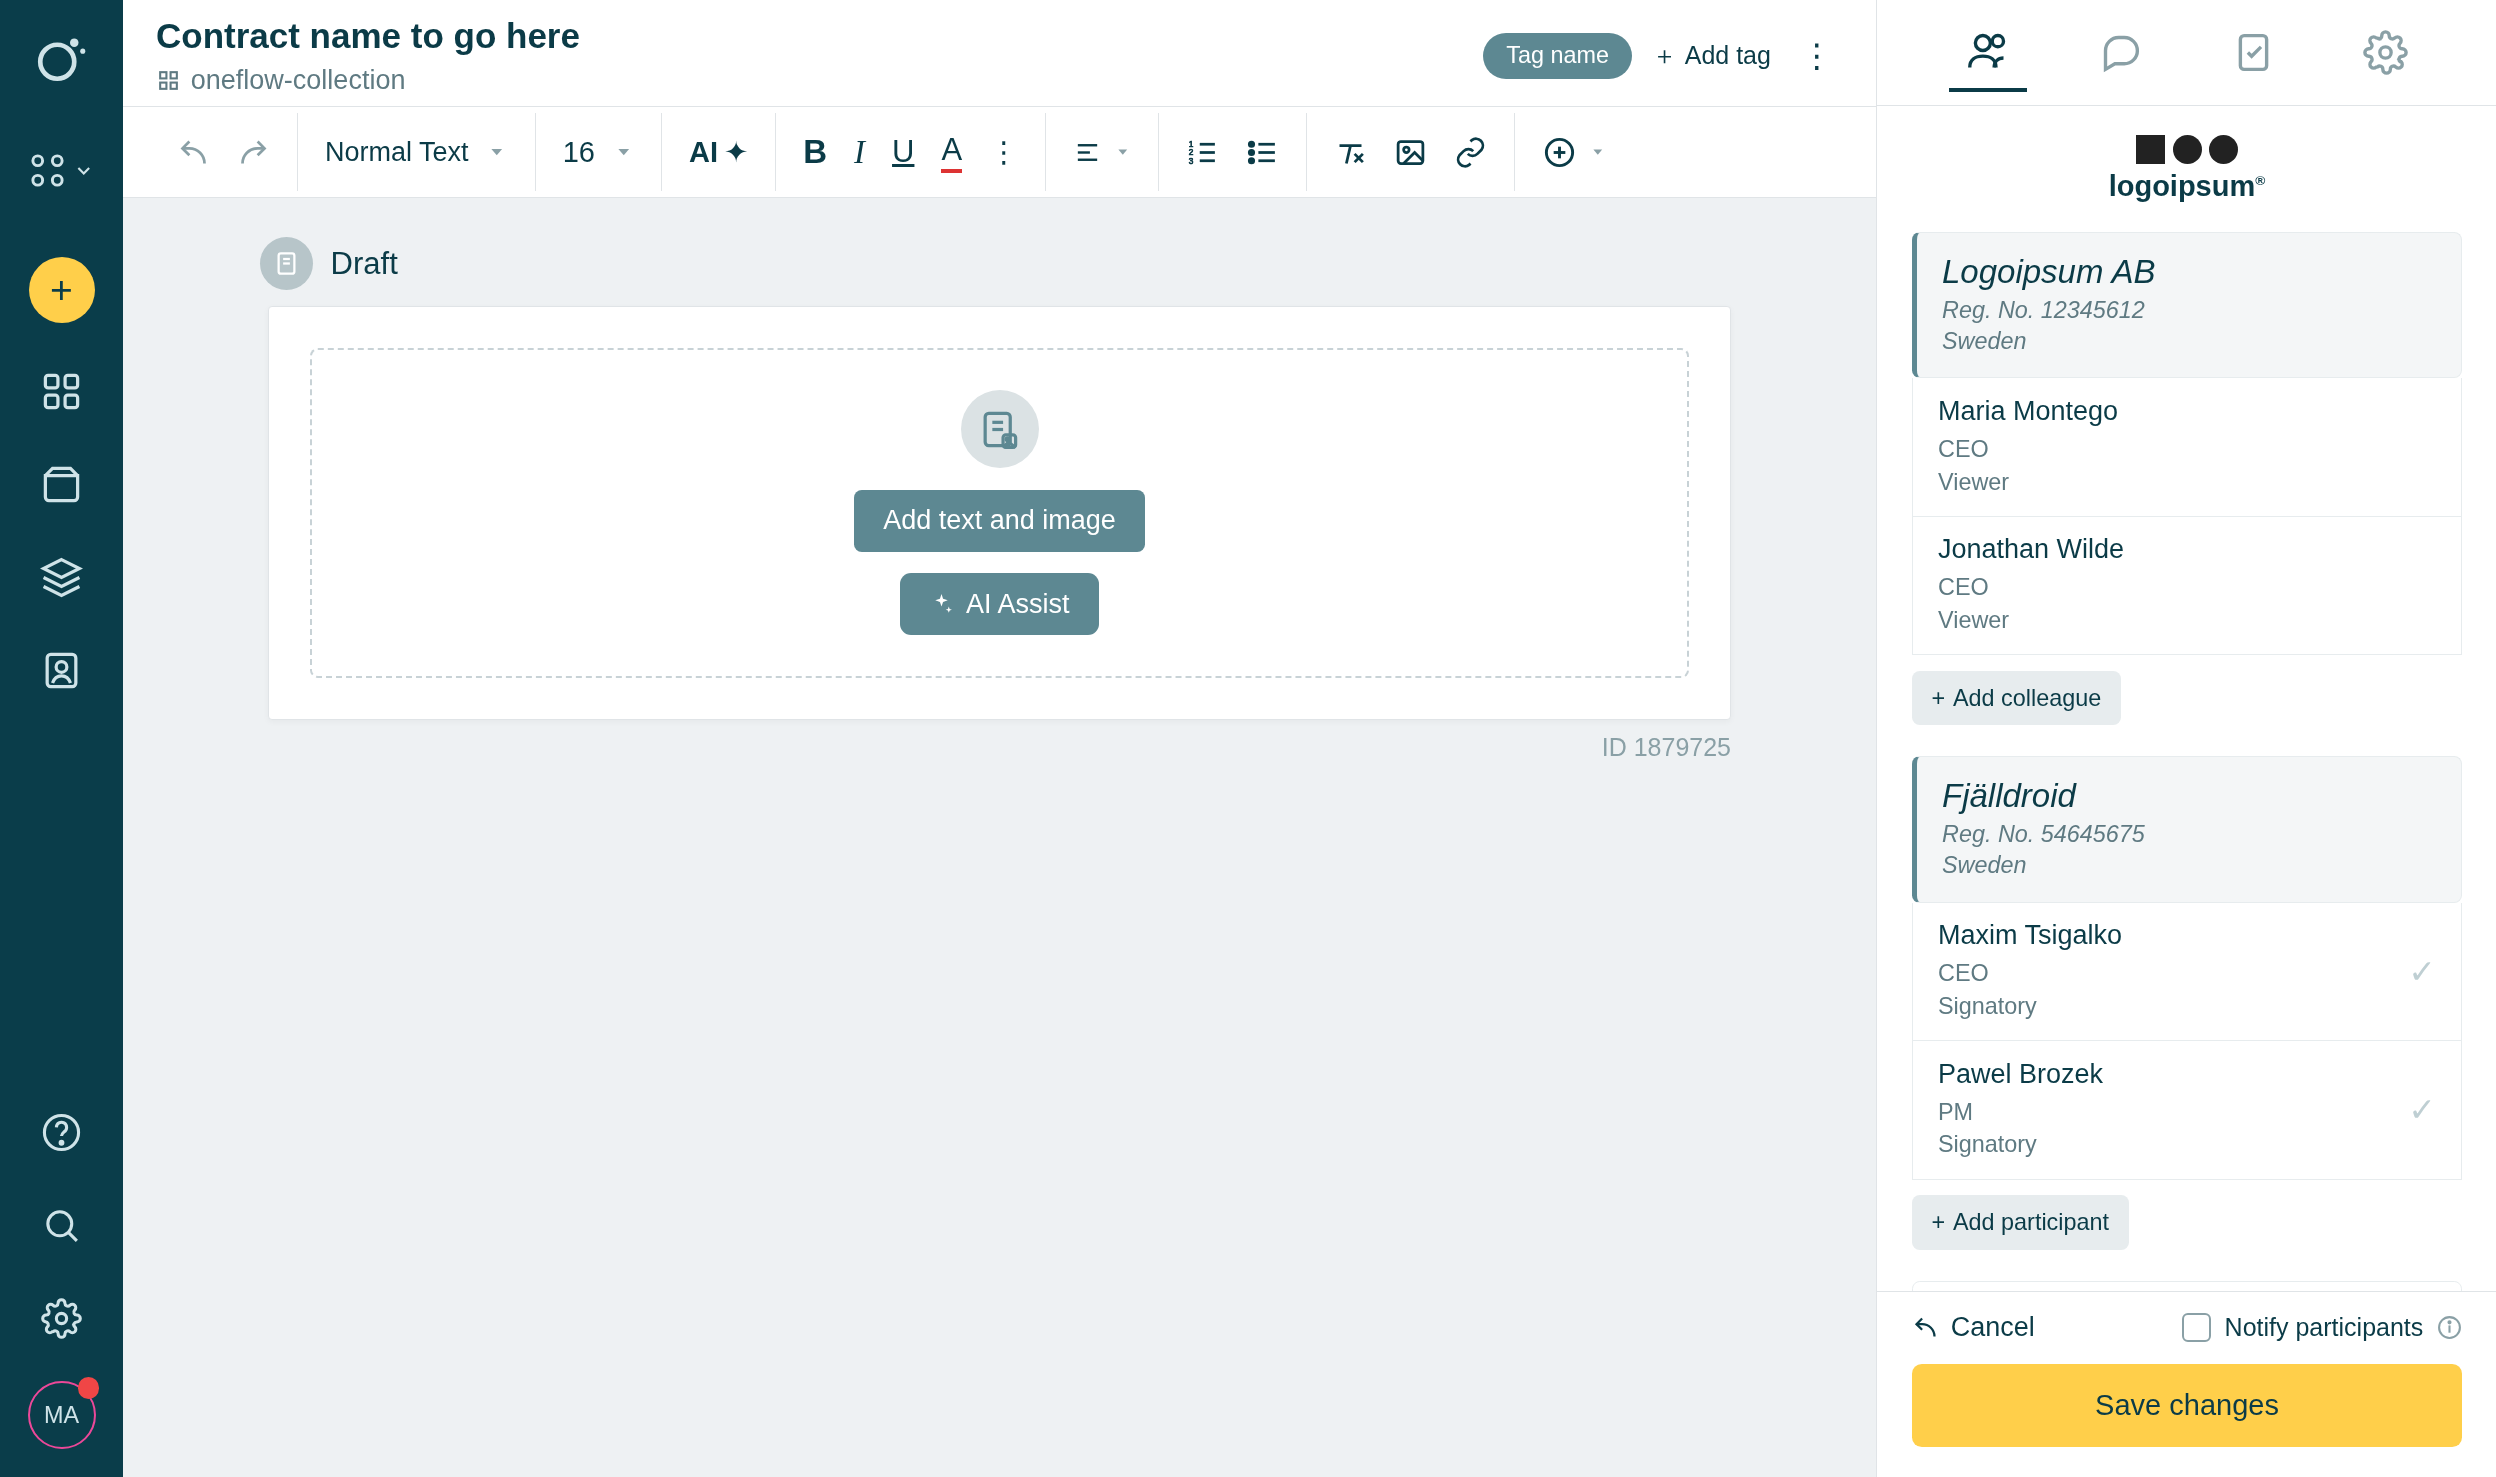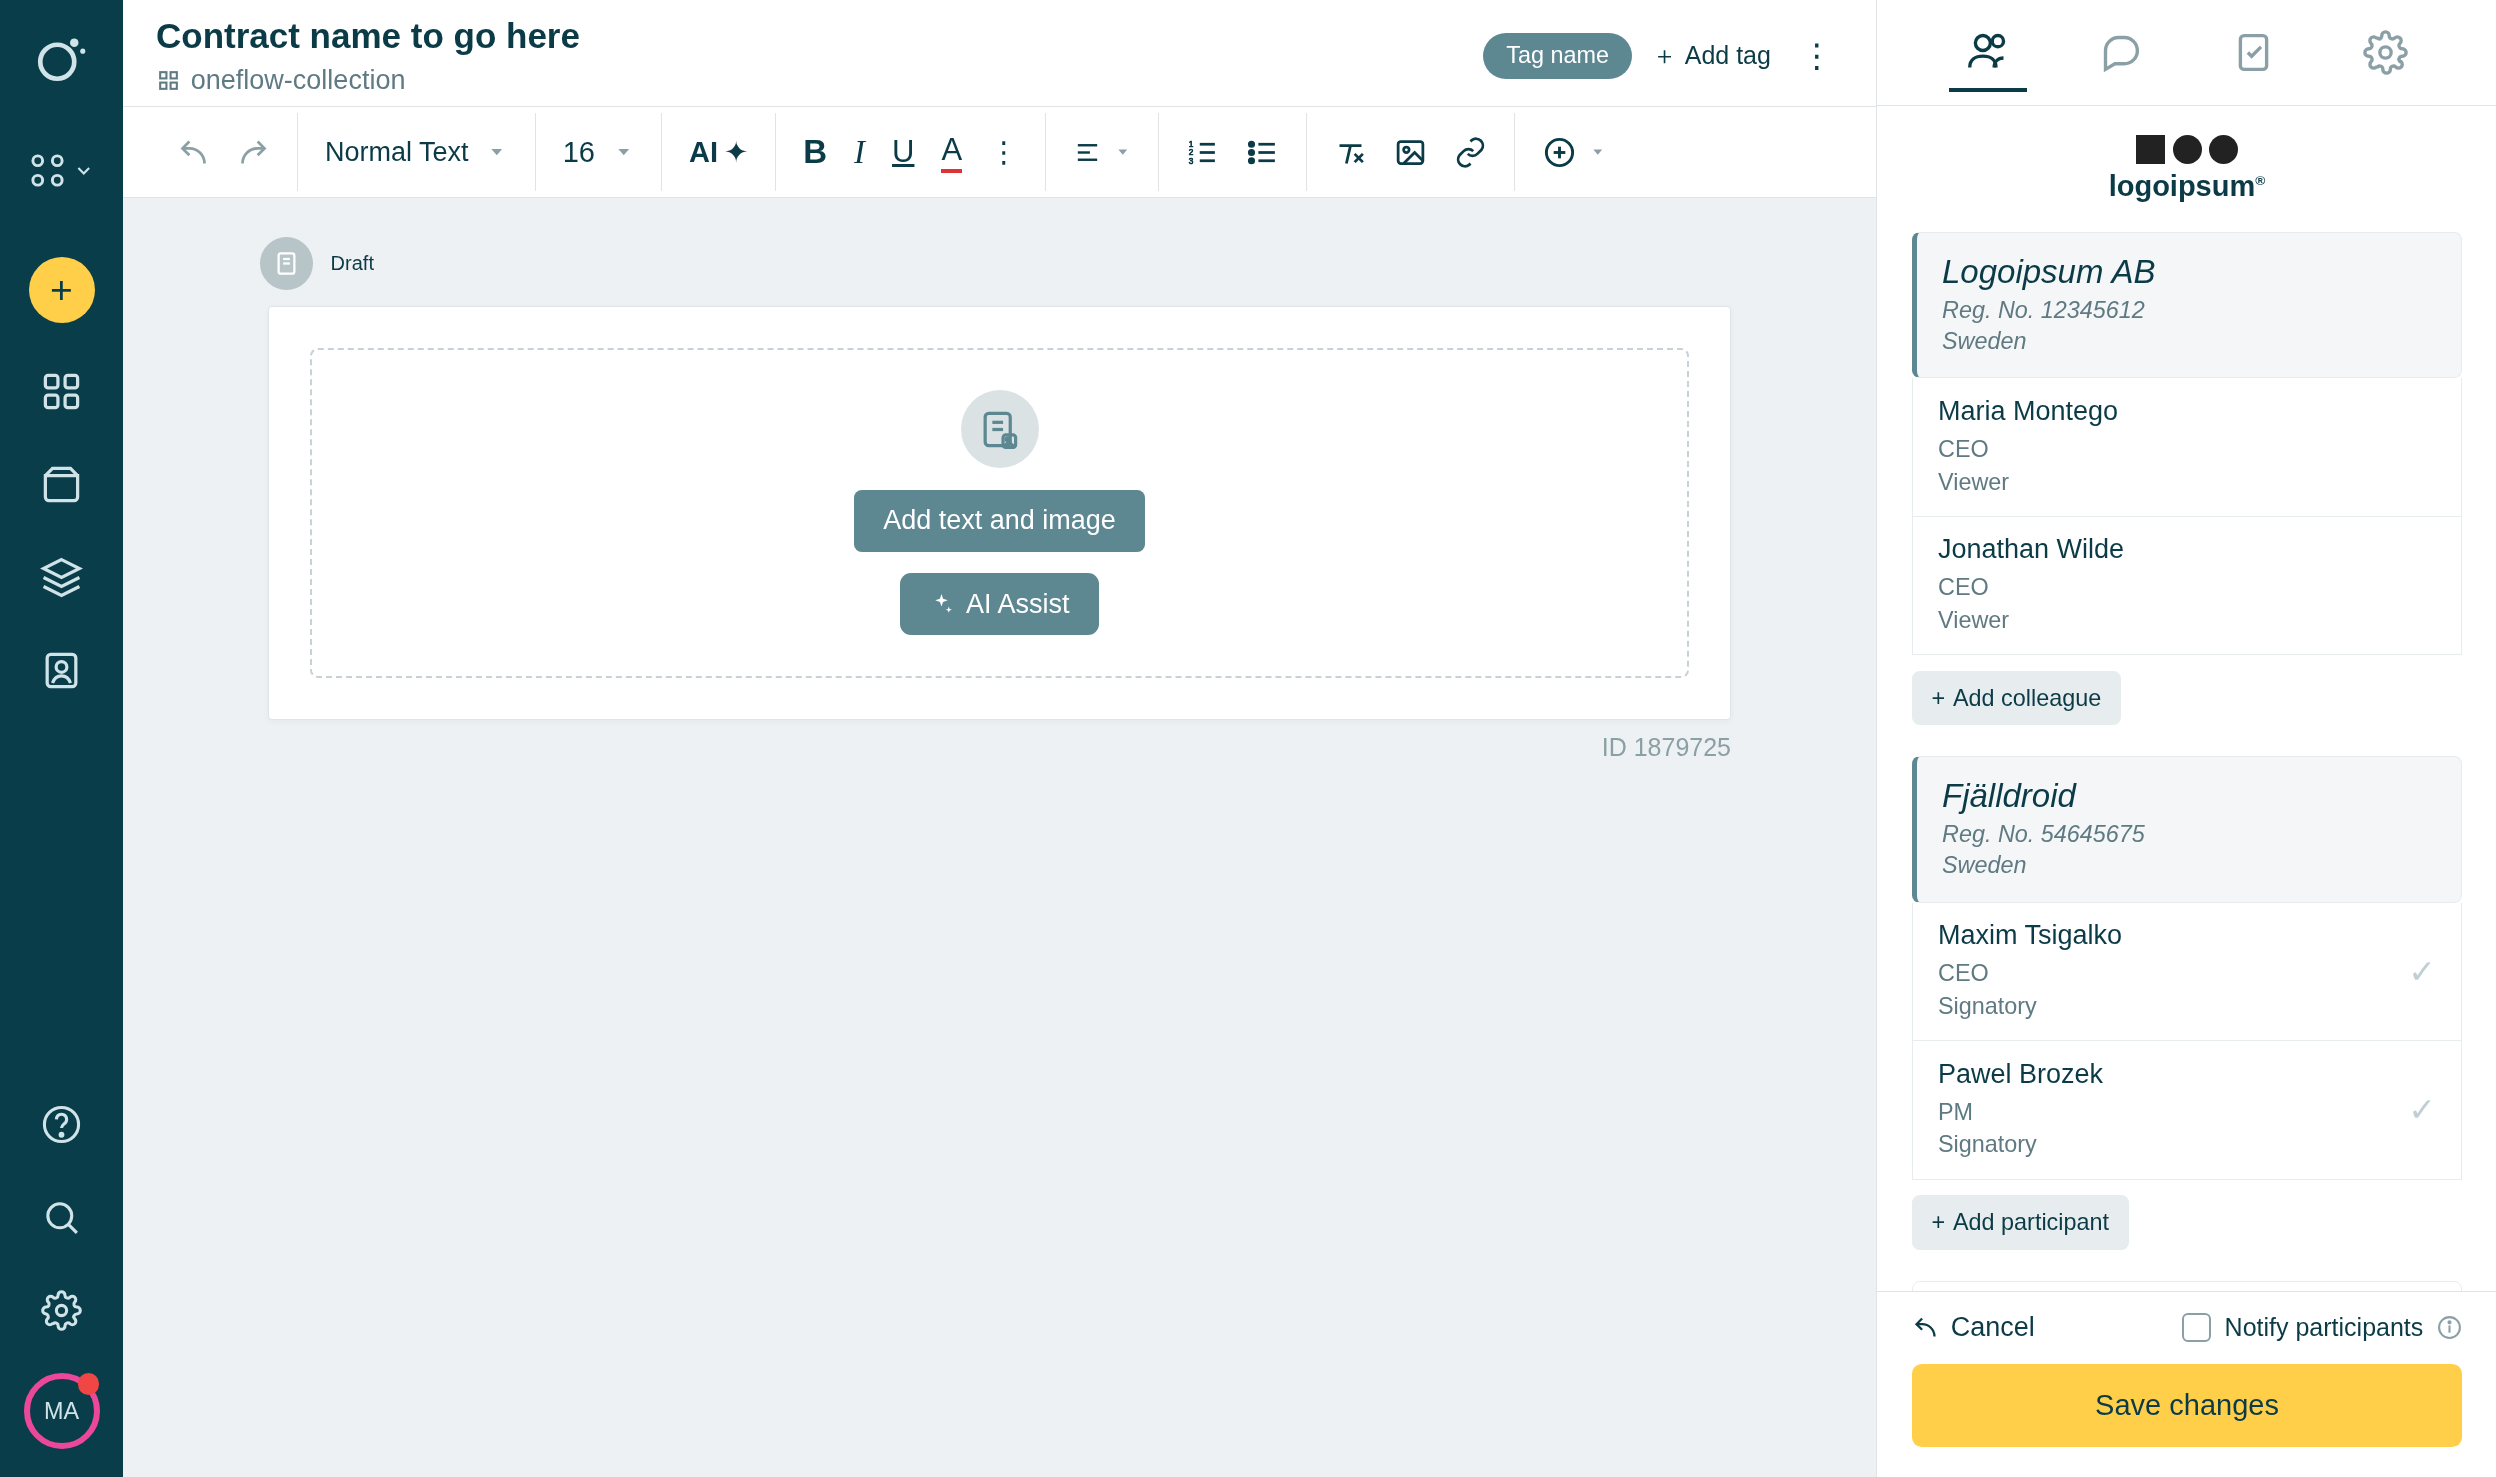--- a/index.html
+++ b/index.html
@@ -16,21 +16,21 @@
   }
   html,body{margin:0;padding:0;height:100%;font-family:Arial,Helvetica,sans-serif;color:var(--text-dark);}
   body{display:flex;width:2497px;height:1478px;overflow:hidden;}
 
   
   .sidebar{width:123px;background:var(--teal-dark);display:flex;flex-direction:column;align-items:center;padding-top:27px;box-sizing:border-box;color:#cfe3e8;}
   .sidebar .nav-icon{width:60px;height:60px;border-radius:50%;display:flex;align-items:center;justify-content:center;margin-bottom:33px;color:#cfe3e8;}
   .sidebar .nav-icon.plain{border-radius:11.7px;}
   .sidebar .nav-icon.round-yellow{background:var(--accent-yellow);color:#0a3d4a;width:66px;height:66px;border-radius:50%;font-size:39px;font-weight:300;margin-top:19.5px;margin-bottom:39px;}
   .sidebar .spacer{flex:1;}
-  .sidebar .avatar{width:64px;height:64px;border-radius:50%;border:6px solid #ec4899;display:flex;align-items:center;justify-content:center;font-size:23.4px;margin-bottom:29px;position:relative;color:#cfe3e8;}
+  .sidebar .avatar{width:64px;height:64px;border-radius:50%;border:2px solid #ec4899;display:flex;align-items:center;justify-content:center;font-size:23.4px;margin-bottom:29px;position:relative;color:#cfe3e8;}
   .sidebar .avatar .badge{position:absolute;top:-5.9px;right:-5.9px;width:21.5px;height:21.5px;border-radius:50%;background:var(--danger);}
   .workspace-row{display:flex;align-items:center;gap:5.9px;margin-bottom:47px;margin-top:31px;}
 
   
   .main{flex:1;display:flex;flex-direction:column;background:#fff;}
 
   .topbar{display:flex;align-items:center;justify-content:space-between;padding:15.6px 33px 9.8px 33px;}
   .topbar .titles h1{font-size:35px;font-weight:600;margin:0;color:var(--text-dark);}
   .topbar .subtitle{display:flex;align-items:center;gap:9.8px;color:var(--text-mid);font-size:27px;margin-top:9.8px;}
   .topbar .actions{display:flex;align-items:center;gap:19.5px;}
@@ -47,21 +47,21 @@
   .font-size-select{font-size:29px;color:var(--text-dark);display:flex;align-items:center;gap:17.6px;}
   .ai-btn{font-size:29px;font-weight:700;color:var(--text-dark);display:flex;align-items:center;gap:5.9px;}
   .bold{font-weight:800;font-size:33px;}
   .italic{font-style:italic;font-family:'Times New Roman',serif;font-size:33px;}
   .underline{text-decoration:underline;font-size:31px;}
   .text-color{font-size:31px;border-bottom:4.9px solid #d33; padding-bottom:1px;}
 
   .canvas-area{flex:1;background:var(--bg-grey);overflow:auto;padding:39px 0;}
   .status-pill{display:flex;align-items:center;gap:17.6px;margin-left:137px;margin-bottom:15.6px;}
   .status-pill .circle{width:53px;height:53px;border-radius:50%;background:#b7c5c9;display:flex;align-items:center;justify-content:center;color:#fff;}
-  .status-pill .lbl{font-size:20px;color:var(--text-dark);font-weight:500;}
+  .status-pill .lbl{font-size:31px;color:var(--text-dark);font-weight:500;}
   .paper{background:#fff;width:1463px;margin:0 auto;border:1px solid var(--panel-border);border-radius:3.9px;box-shadow:0 2px 5.9px rgba(0,0,0,.04);padding:41px;box-sizing:border-box;}
   .dropzone{border:2px dashed #c8d2d6;border-radius:7.8px;height:326px;display:flex;flex-direction:column;align-items:center;justify-content:center;gap:21.5px;}
   .dropzone .iconcircle{width:78px;height:78px;border-radius:50%;background:#dbe2e4;display:flex;align-items:center;justify-content:center;color:var(--teal-mid);}
   .dropzone .btn{background:var(--teal-mid);color:#fff;border:none;border-radius:7.8px;padding:15.6px 29px;font-size:27px;}
   .id-line{width:1463px;margin:13.7px auto 0 auto;text-align:right;color:var(--text-light);font-size:25px;}
 
   
   .rightpanel{width:620px;border-left:1px solid var(--panel-border);background:#fff;display:flex;flex-direction:column;}
   .rp-tabs{display:flex;justify-content:space-around;align-items:center;height:105px;border-bottom:1px solid var(--panel-border);padding:0 45px;}
   .rp-tab{color:var(--text-light);display:flex;align-items:center;justify-content:center;width:78px;height:74px;}

